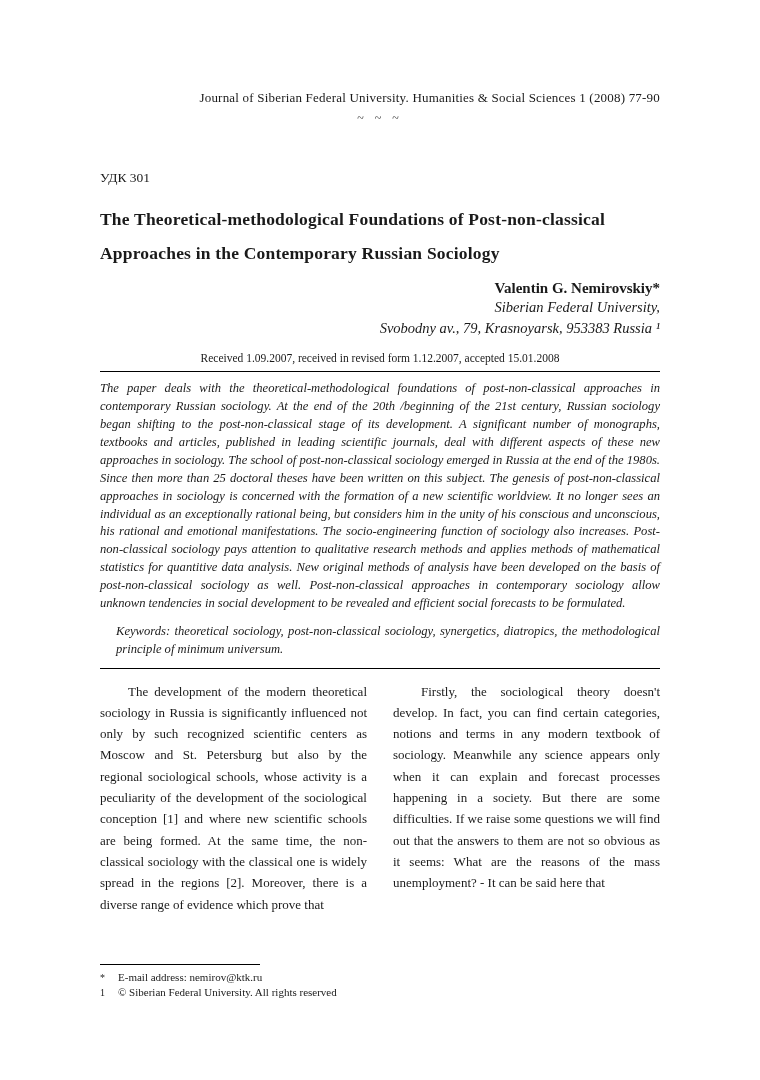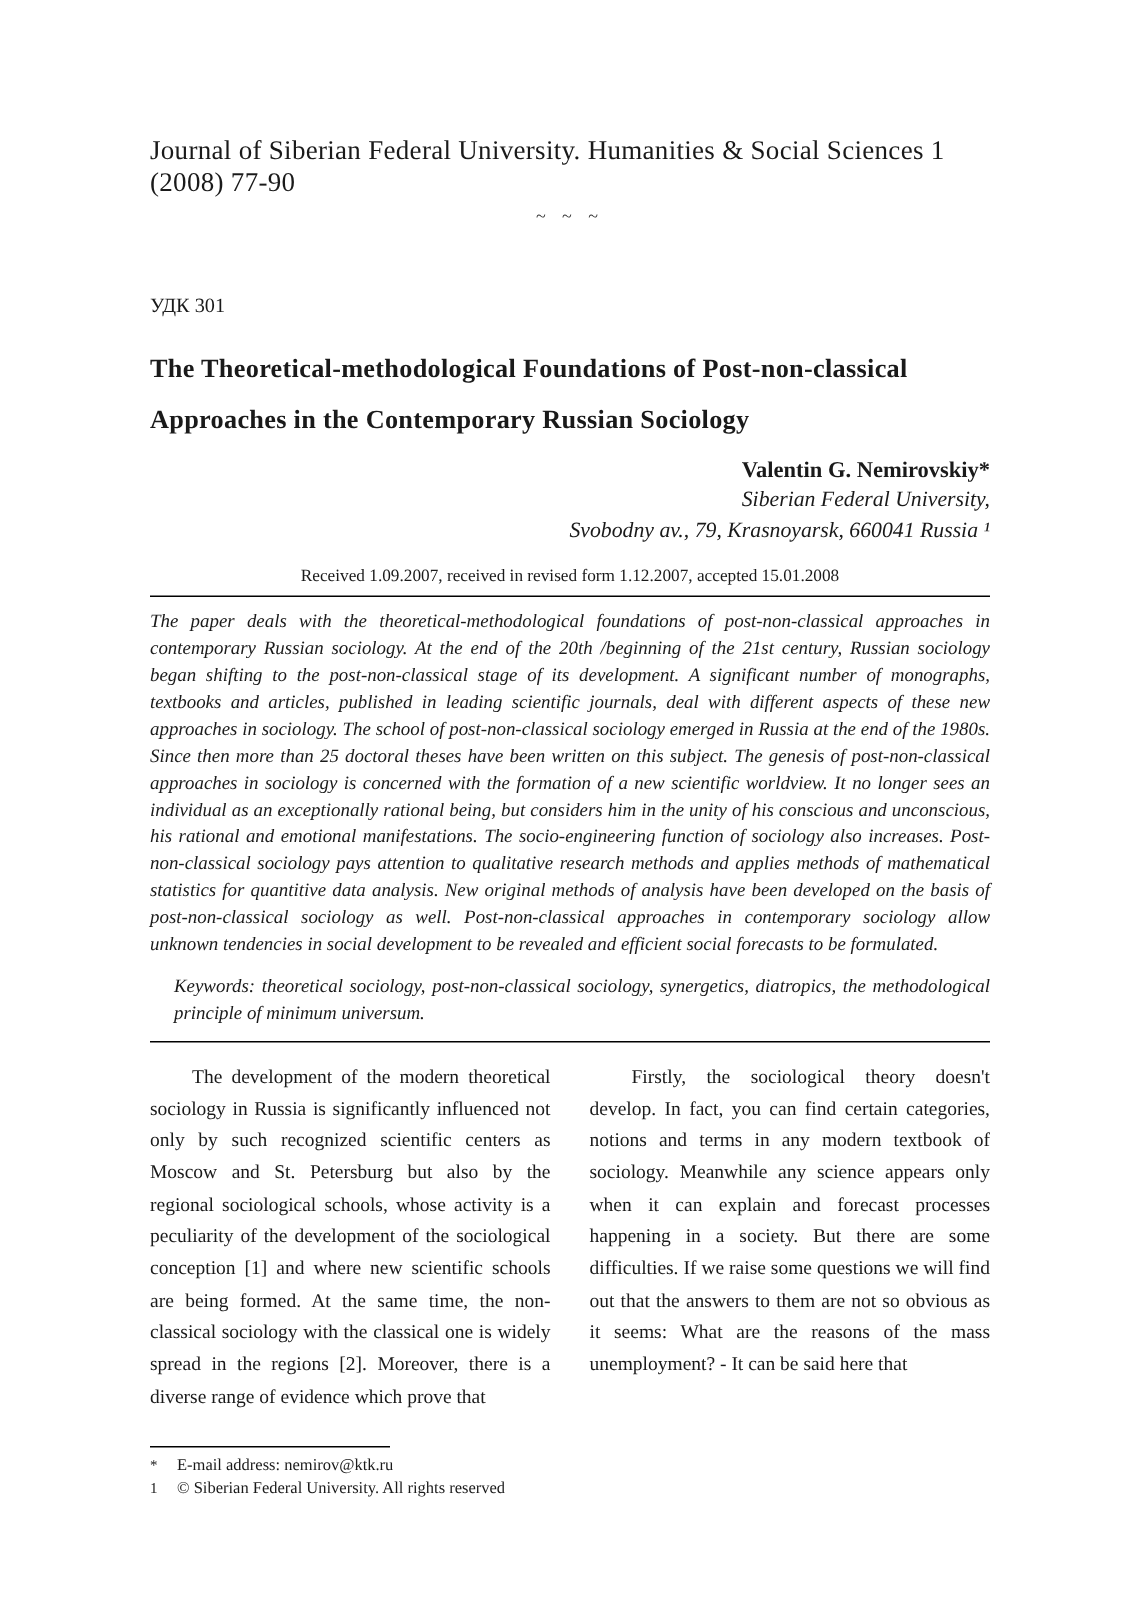--- a/index.html
+++ b/index.html
@@ -15,22 +15,22 @@
     background: #ffffff;
     box-sizing: border-box;
     font-family: "Liberation Serif", "DejaVu Serif", serif;
     color: #1a1a1a;
     overflow: hidden;
   }
   .content {
     padding: 90px 100px 0 100px;
   }
   .journal-header {
-    text-align: left;
-    font-size: 18px;
+    text-align: right;
+    font-size: 13px;
     letter-spacing: 0.2px;
   }
   .tildes {
     text-align: center;
     font-size: 12px;
     letter-spacing: 4px;
     margin-top: 5px;
     color: #333;
   }
   .udk {
@@ -147,21 +147,21 @@
 
     <div class="tildes">~ ~ ~</div>
 
     <div class="udk">УДК 301</div>
 
     <h1 class="title">The Theoretical-methodological Foundations of Post-non-classical Approaches in the Contemporary Russian Sociology</h1>
 
     <div class="author-block">
       <div class="author-name">Valentin G. Nemirovskiy*</div>
       <div class="affiliation">Siberian Federal University,</div>
-      <div class="affiliation">Svobodny av., 79, Krasnoyarsk, 660041 Russia ¹</div>
+      <div class="affiliation">Svobodny av., 79, Krasnoyarsk, 953383 Russia ¹</div>
     </div>
 
     <div class="received-line">Received 1.09.2007, received in revised form 1.12.2007, accepted 15.01.2008</div>
 
     <hr class="rule">
 
     <div class="abstract">The paper deals with the theoretical-methodological foundations of post-non-classical approaches in contemporary Russian sociology. At the end of the 20th /beginning of the 21st century, Russian sociology began shifting to the post-non-classical stage of its development. A significant number of monographs, textbooks and articles, published in leading scientific journals, deal with different aspects of these new approaches in sociology. The school of post-non-classical sociology emerged in Russia at the end of the 1980s. Since then more than 25 doctoral theses have been written on this subject. The genesis of post-non-classical approaches in sociology is concerned with the formation of a new scientific worldview. It no longer sees an individual as an exceptionally rational being, but considers him in the unity of his conscious and unconscious, his rational and emotional manifestations. The socio-engineering function of sociology also increases. Post-non-classical sociology pays attention to qualitative research methods and applies methods of mathematical statistics for quantitive data analysis. New original methods of analysis have been developed on the basis of post-non-classical sociology as well. Post-non-classical approaches in contemporary sociology allow unknown tendencies in social development to be revealed and efficient social forecasts to be formulated.</div>
 
     <div class="keywords">Keywords: theoretical sociology, post-non-classical sociology, synergetics, diatropics, the methodological principle of minimum universum.</div>
 

